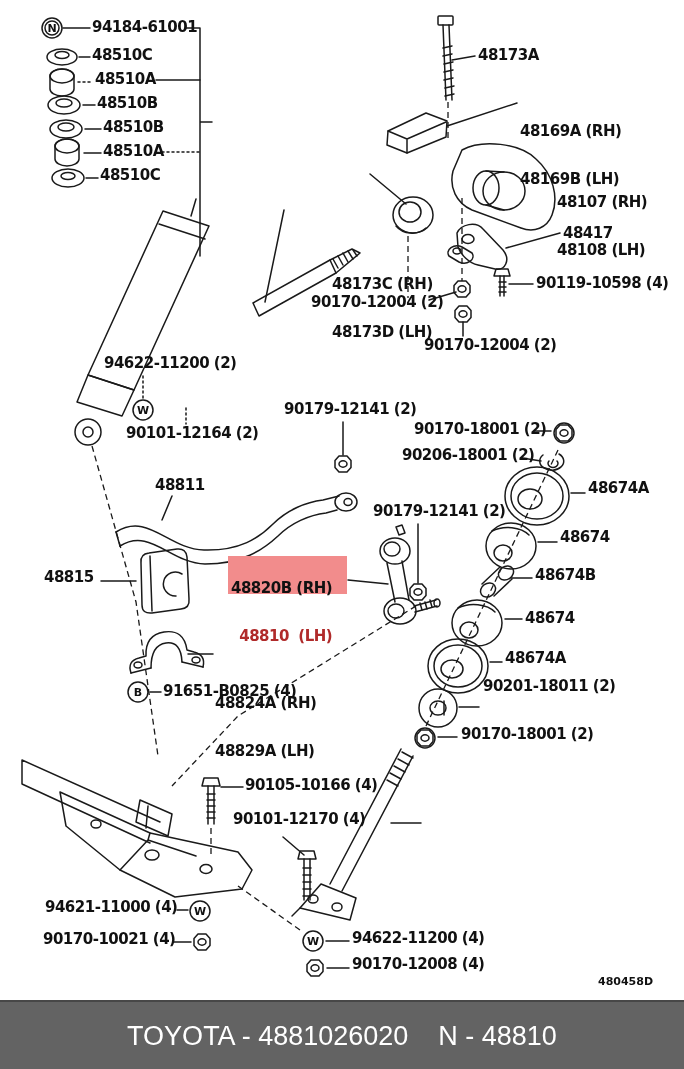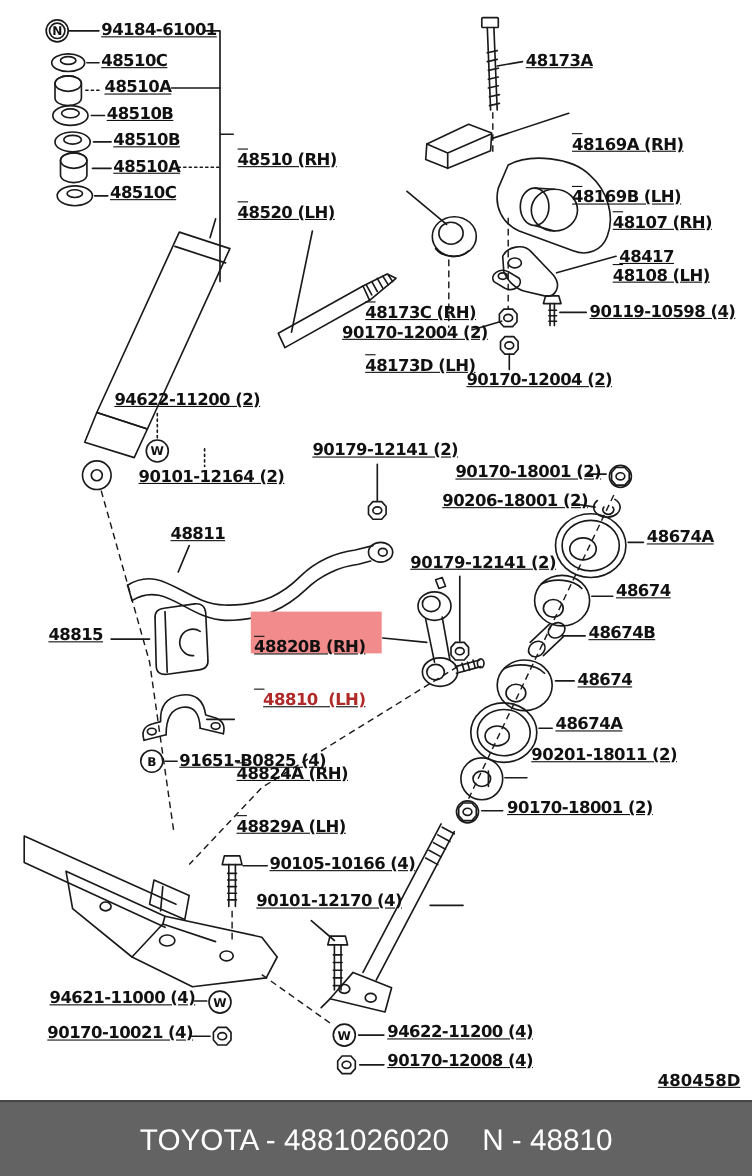--- a/index.html
+++ b/index.html
@@ -4,22 +4,22 @@
 <style>
   html,body{margin:0;padding:0;background:#fff;}
   #stage{position:relative;width:684px;height:1069px;background:#ffffff;overflow:hidden;
          font-family:"DejaVu Sans",sans-serif;}
   svg{position:absolute;left:0;top:0;z-index:1;}
   .ln{stroke:#1a1a1a;stroke-width:1.5;fill:none;stroke-linecap:round;stroke-linejoin:round;}
   .dash{stroke:#1a1a1a;stroke-width:1.3;fill:none;stroke-dasharray:6 4;}
   .dot{stroke-dasharray:2 3;}
   .mk{font:bold 11px "DejaVu Sans",sans-serif;fill:#111;stroke:none;text-anchor:middle;}
   .lbl{position:absolute;z-index:3;font-weight:bold;font-size:15px;line-height:16px;
-       letter-spacing:-0.5px;color:#111;white-space:pre;text-decoration:underline;}
-  .lbl.small{font-size:15px;letter-spacing:0;}
+       letter-spacing:-0.5px;color:#111;white-space:pre;}
+  .lbl.small{font-size:11px;letter-spacing:0;}
   .red{color:#b02a2a;text-align:right;}
   #hl{position:absolute;left:228px;top:556px;width:119px;height:38px;background:#f28c8c;z-index:2;}
   #footer{position:absolute;left:0;top:1000px;width:684px;height:69px;background:#636363;
           border-top:2px solid #474747;z-index:4;display:flex;align-items:center;justify-content:center;
           font-family:"Liberation Sans",sans-serif;font-size:27px;color:#fff;}
   #footer span{white-space:pre;text-align:right;}
   #footer .gap{display:inline-block;width:30px;}
 </style>
 </head>
 <body>
@@ -251,24 +251,20 @@
 
 <div id="hl"></div>
 
 <div class="lbl" style="left:92px;top:19px">94184-61001</div>
 <div class="lbl" style="left:92px;top:47px">48510C</div>
 <div class="lbl" style="left:95px;top:71px">48510A</div>
 <div class="lbl" style="left:97px;top:95px">48510B</div>
 <div class="lbl" style="left:103px;top:119px">48510B</div>
 <div class="lbl" style="left:103px;top:143px">48510A</div>
 <div class="lbl" style="left:100px;top:167px">48510C</div>
-<div class="lbl" style="left:216px;top:105px">
-  <div>48510 (RH)</div>
-  <div>48520 (LH)</div>
-</div>
 <div class="lbl" style="left:478px;top:47px">48173A</div>
 <div class="lbl" style="left:520px;top:91px">
   <div>48169A (RH)</div>
   <div>48169B (LH)</div>
 </div>
 <div class="lbl" style="left:557px;top:162px">
   <div>48107 (RH)</div>
   <div>48108 (LH)</div>
 </div>
 <div class="lbl" style="left:332px;top:244px">

